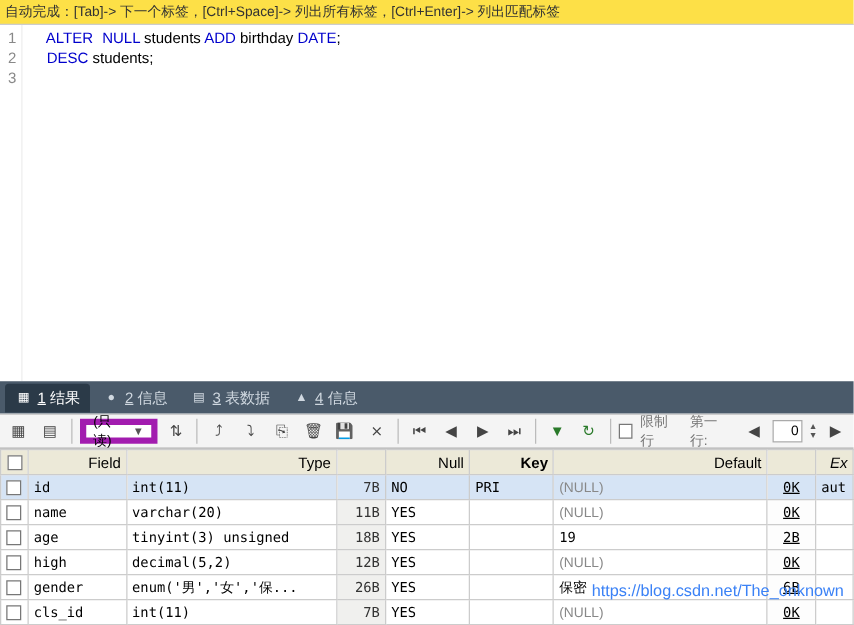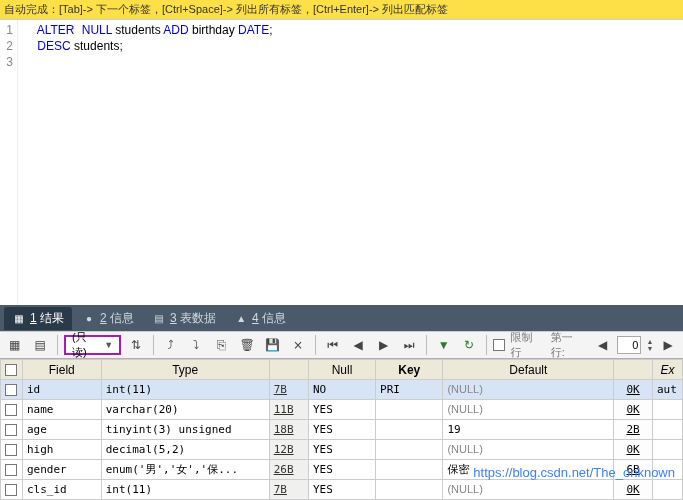--- a/index.html
+++ b/index.html
@@ -10,31 +10,31 @@
 .code { flex: 1; font-family: Consolas, monospace; font-size: 12px; padding: 2px 6px; line-height: 16px; white-space: pre; }
 .kw { color: #0000cc; }
 .tabs { background: #4a5a6a; display: flex; align-items: center; height: 26px; padding: 0 4px; gap: 2px; }
 .tab { display: inline-flex; align-items: center; gap: 4px; padding: 3px 8px; color: #d0d8e0; font-size: 12px; cursor: pointer; border-radius: 3px 3px 0 0; }
 .tab.active { background: #2b3a48; color: #fff; }
 .tab .ico { width: 14px; height: 14px; display: inline-flex; align-items: center; justify-content: center; font-size: 10px; }
 .tab .ul { text-decoration: underline; }
 .toolbar { background: #f4f4f4; border-top: 1px solid #ccc; border-bottom: 1px solid #b0b0b0; height: 28px; display: flex; align-items: center; padding: 0 4px; gap: 4px; }
 .tb-btn { width: 22px; height: 22px; display: inline-flex; align-items: center; justify-content: center; font-size: 12px; color: #444; cursor: pointer; border: 1px solid transparent; }
 .divider { width: 1px; height: 20px; background: #bbb; margin: 0 2px; }
-.readonly { height: 20px; border: 2px solid #a21caf; padding: 0 6px; background: #fff; display: inline-flex; align-items: center; gap: 4px; font-size: 11px; }
+.readonly { height: 20px; border: 5px solid #a21caf; padding: 0 6px; background: #fff; display: inline-flex; align-items: center; gap: 4px; font-size: 11px; }
 .chev { font-size: 9px; color: #555; }
 .grid-wrap { flex: 1; overflow: auto; background: #fff; }
 table.grid { border-collapse: collapse; width: 100%; font-size: 12px; }
 .grid th, .grid td { border: 1px solid #cccccc; padding: 0; height: 20px; white-space: nowrap; overflow: hidden; }
-.grid th { background: #ece9d8; font-weight: normal; text-align: center; padding: 0 4px; }
+.grid th { background: #ece9d8; font-weight: normal; text-align: right; padding: 0 4px; }
 .grid td { padding: 0 4px; font-family: Consolas, monospace; font-size: 11px; }
 .chk-col { width: 22px; text-align: center; }
 .chk { width: 12px; height: 12px; border: 1px solid #777; display: inline-block; background: #fff; vertical-align: middle; }
 .row-sel td { background: #d6e4f5; }
-.bytes { text-align: left; color: #333; background: #f0f0ee; border-left: 1px solid #ddd; padding: 0 4px; text-decoration: underline; }
+.bytes { text-align: right; color: #333; background: #f0f0ee; border-left: 1px solid #ddd; padding: 0 4px; }
 .null { color: #888; }
 .last-col { text-align: center; background: #fdfdfd; text-decoration: underline; }
 .limit-lbl { font-size: 11px; color: #777; margin: 0 2px; }
 .num-in { width: 24px; height: 18px; border: 1px solid #aaa; font-size: 11px; text-align: right; padding-right: 2px; }
 .spin { display: inline-flex; flex-direction: column; font-size: 7px; color: #555; line-height: 7px; margin-left: 1px; }
 .watermark { position: fixed; right: 8px; bottom: 20px; color: #3b82f6; font-size: 13px; pointer-events: none; }
 </style>
 </head>
 <body>
 

